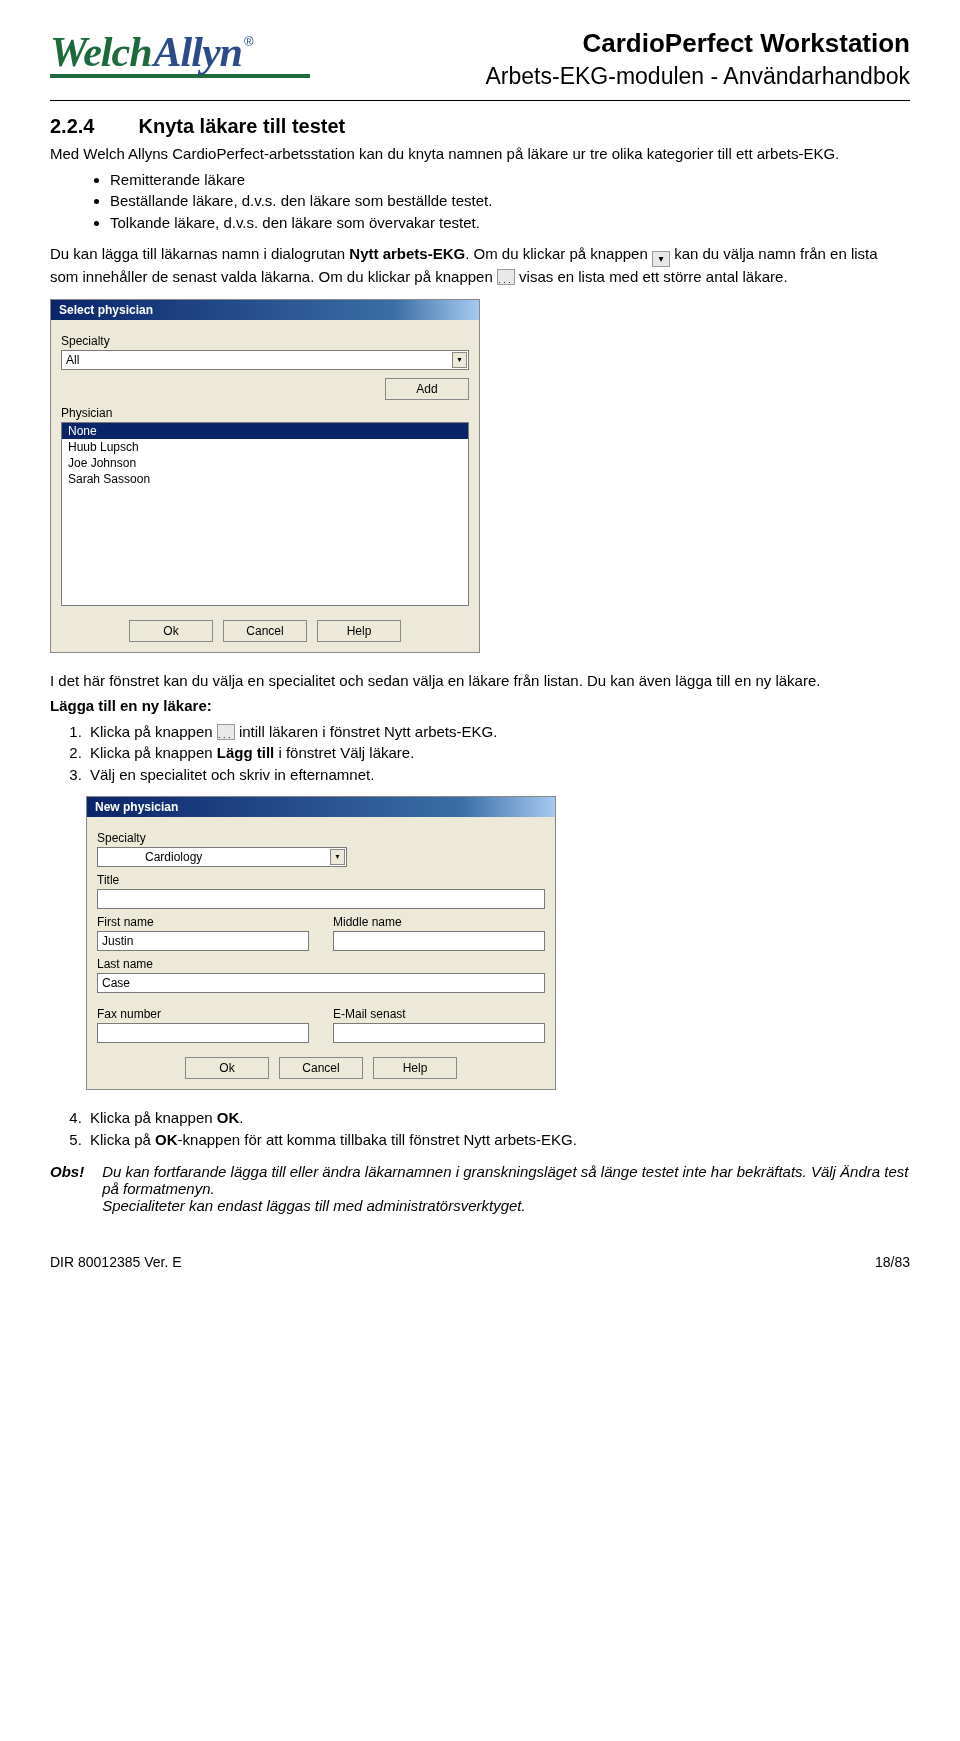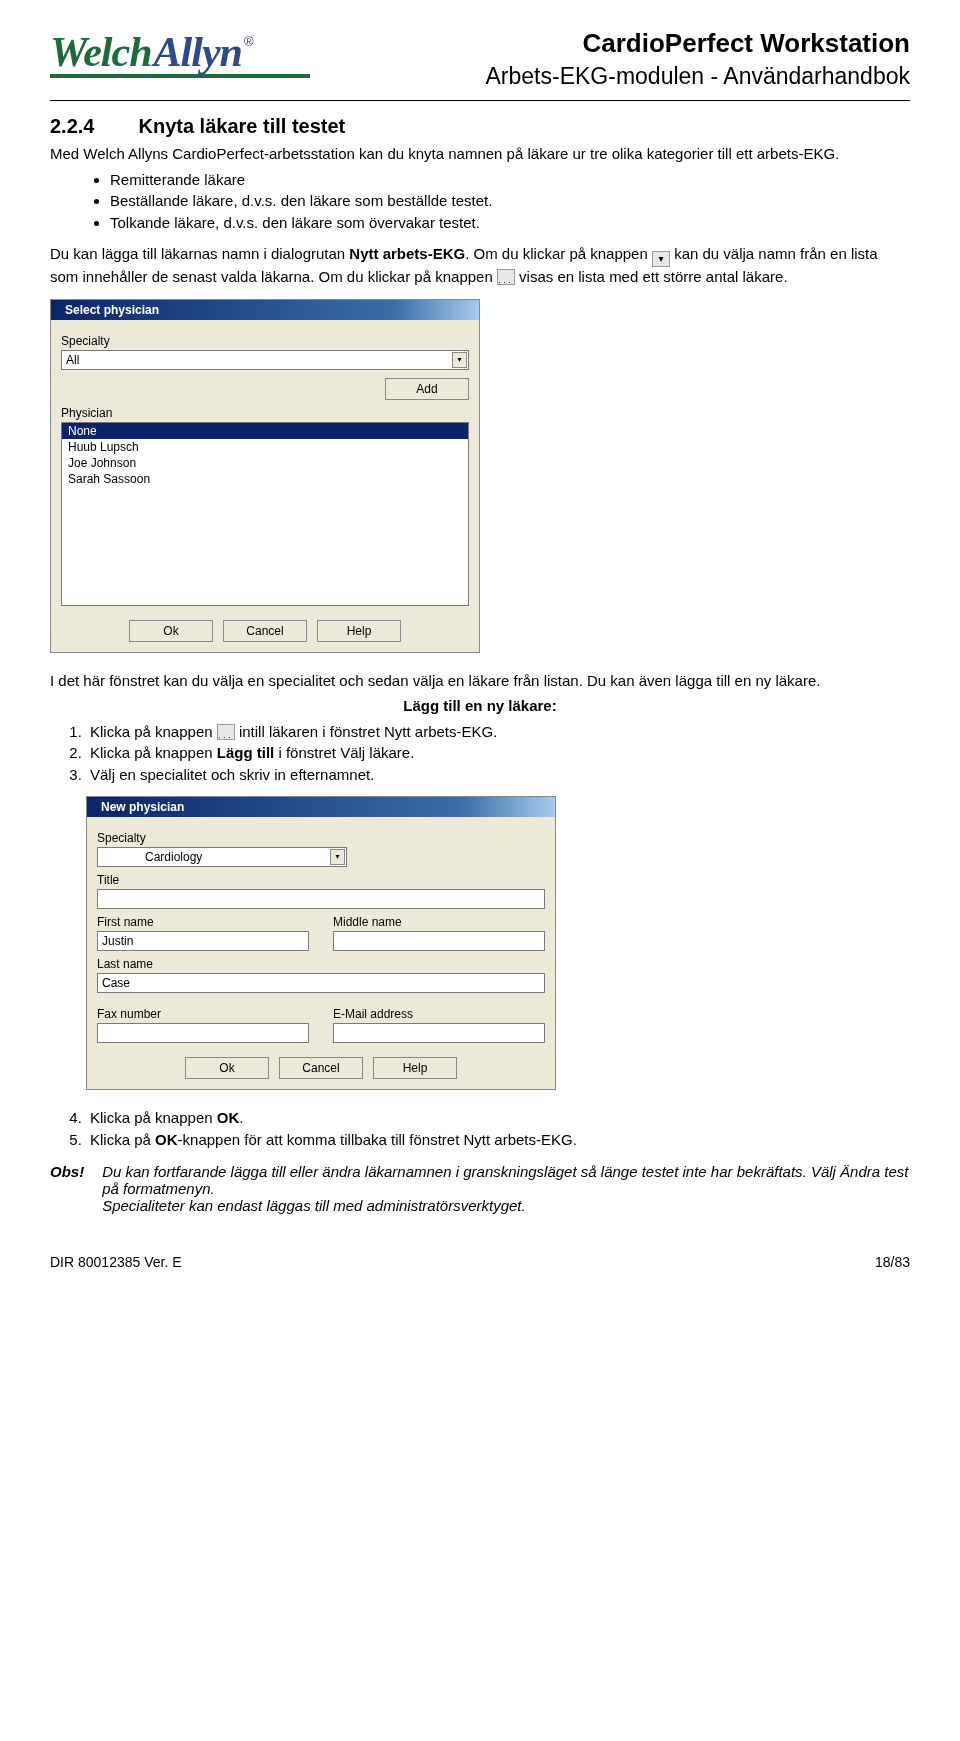--- a/index.html
+++ b/index.html
@@ -74,21 +74,21 @@
     font-size: 20px;
     font-weight: bold;
     margin-bottom: 6px;
   }
   .section-num { color: #000; margin-right: 44px; }
   p { margin-bottom: 6px; line-height: 1.3; }
   ul { margin: 4px 0 12px 60px; list-style: disc; }
   li { margin: 2px 0; line-height: 1.3; }
   ol { margin: 4px 0 12px 36px; }
   ol li { padding-left: 4px; }
-  .bold { font-weight: bold; text-align: center; }
+  .bold { font-weight: bold; }
   .small-icon {
     display: inline-block;
     width: 18px;
     height: 16px;
     background: #e8e8e8;
     border: 1px solid #999;
     vertical-align: -3px;
   }
   .dropdown-icon {
     display: inline-block;
@@ -109,21 +109,21 @@
     background: #ece9d8;
     border: 1px solid #888;
     width: 430px;
     margin: 12px 0 18px 0;
   }
   .dialog .titlebar {
     background: linear-gradient(90deg, #0a246a 0%, #3a6ea5 80%, #a6caf0 100%);
     color: #fff;
     font-size: 12px;
     font-weight: bold;
-    padding: 3px 14px;
+    padding: 3px 8px;
   }
   .dialog .body {
     padding: 8px 10px 10px 10px;
     font-size: 12px;
   }
   .dialog .label { display:block; margin: 6px 0 2px 0; }
   .dialog .input {
     width: 100%;
     height: 20px;
     border: 1px solid #7a7a7a;
@@ -217,21 +217,21 @@
     </div>
     <div class="btnrow-center">
       <div class="btn">Ok</div>
       <div class="btn">Cancel</div>
       <div class="btn">Help</div>
     </div>
   </div>
 </div>
 
 <p>I det här fönstret kan du välja en specialitet och sedan välja en läkare från listan. Du kan även lägga till en ny läkare.</p>
-<p class="bold">Lägg till en ny läkare:</p>
+<p class="bold">Lägga till en ny läkare:</p>
 <ol>
   <li>
     <span>Klicka på knappen </span><span class="small-icon"><span class="dots">···</span></span><span> intill läkaren i fönstret Nytt arbets-EKG.</span>
   </li>
   <li>
     <span>Klicka på knappen </span><span class="bold">Lägg till</span><span> i fönstret Välj läkare.</span>
   </li>
   <li>Välj en specialitet och skriv in efternamnet.</li>
 </ol>
 
@@ -261,21 +261,21 @@
     <div class="input">
         <span>Case</span>
       </div>
     <div class="listspacer"></div>
     <div class="row2">
       <div>
         <span class="label">Fax number</span>
         <div class="input"></div>
       </div>
       <div>
-        <span class="label">E-Mail address</span>
+        <span class="label">E-Mail senast</span>
         <div class="input"></div>
       </div>
     </div>
     <div class="btnrow-center">
       <div class="btn">Ok</div>
       <div class="btn">Cancel</div>
       <div class="btn">Help</div>
     </div>
   </div>
 </div>

